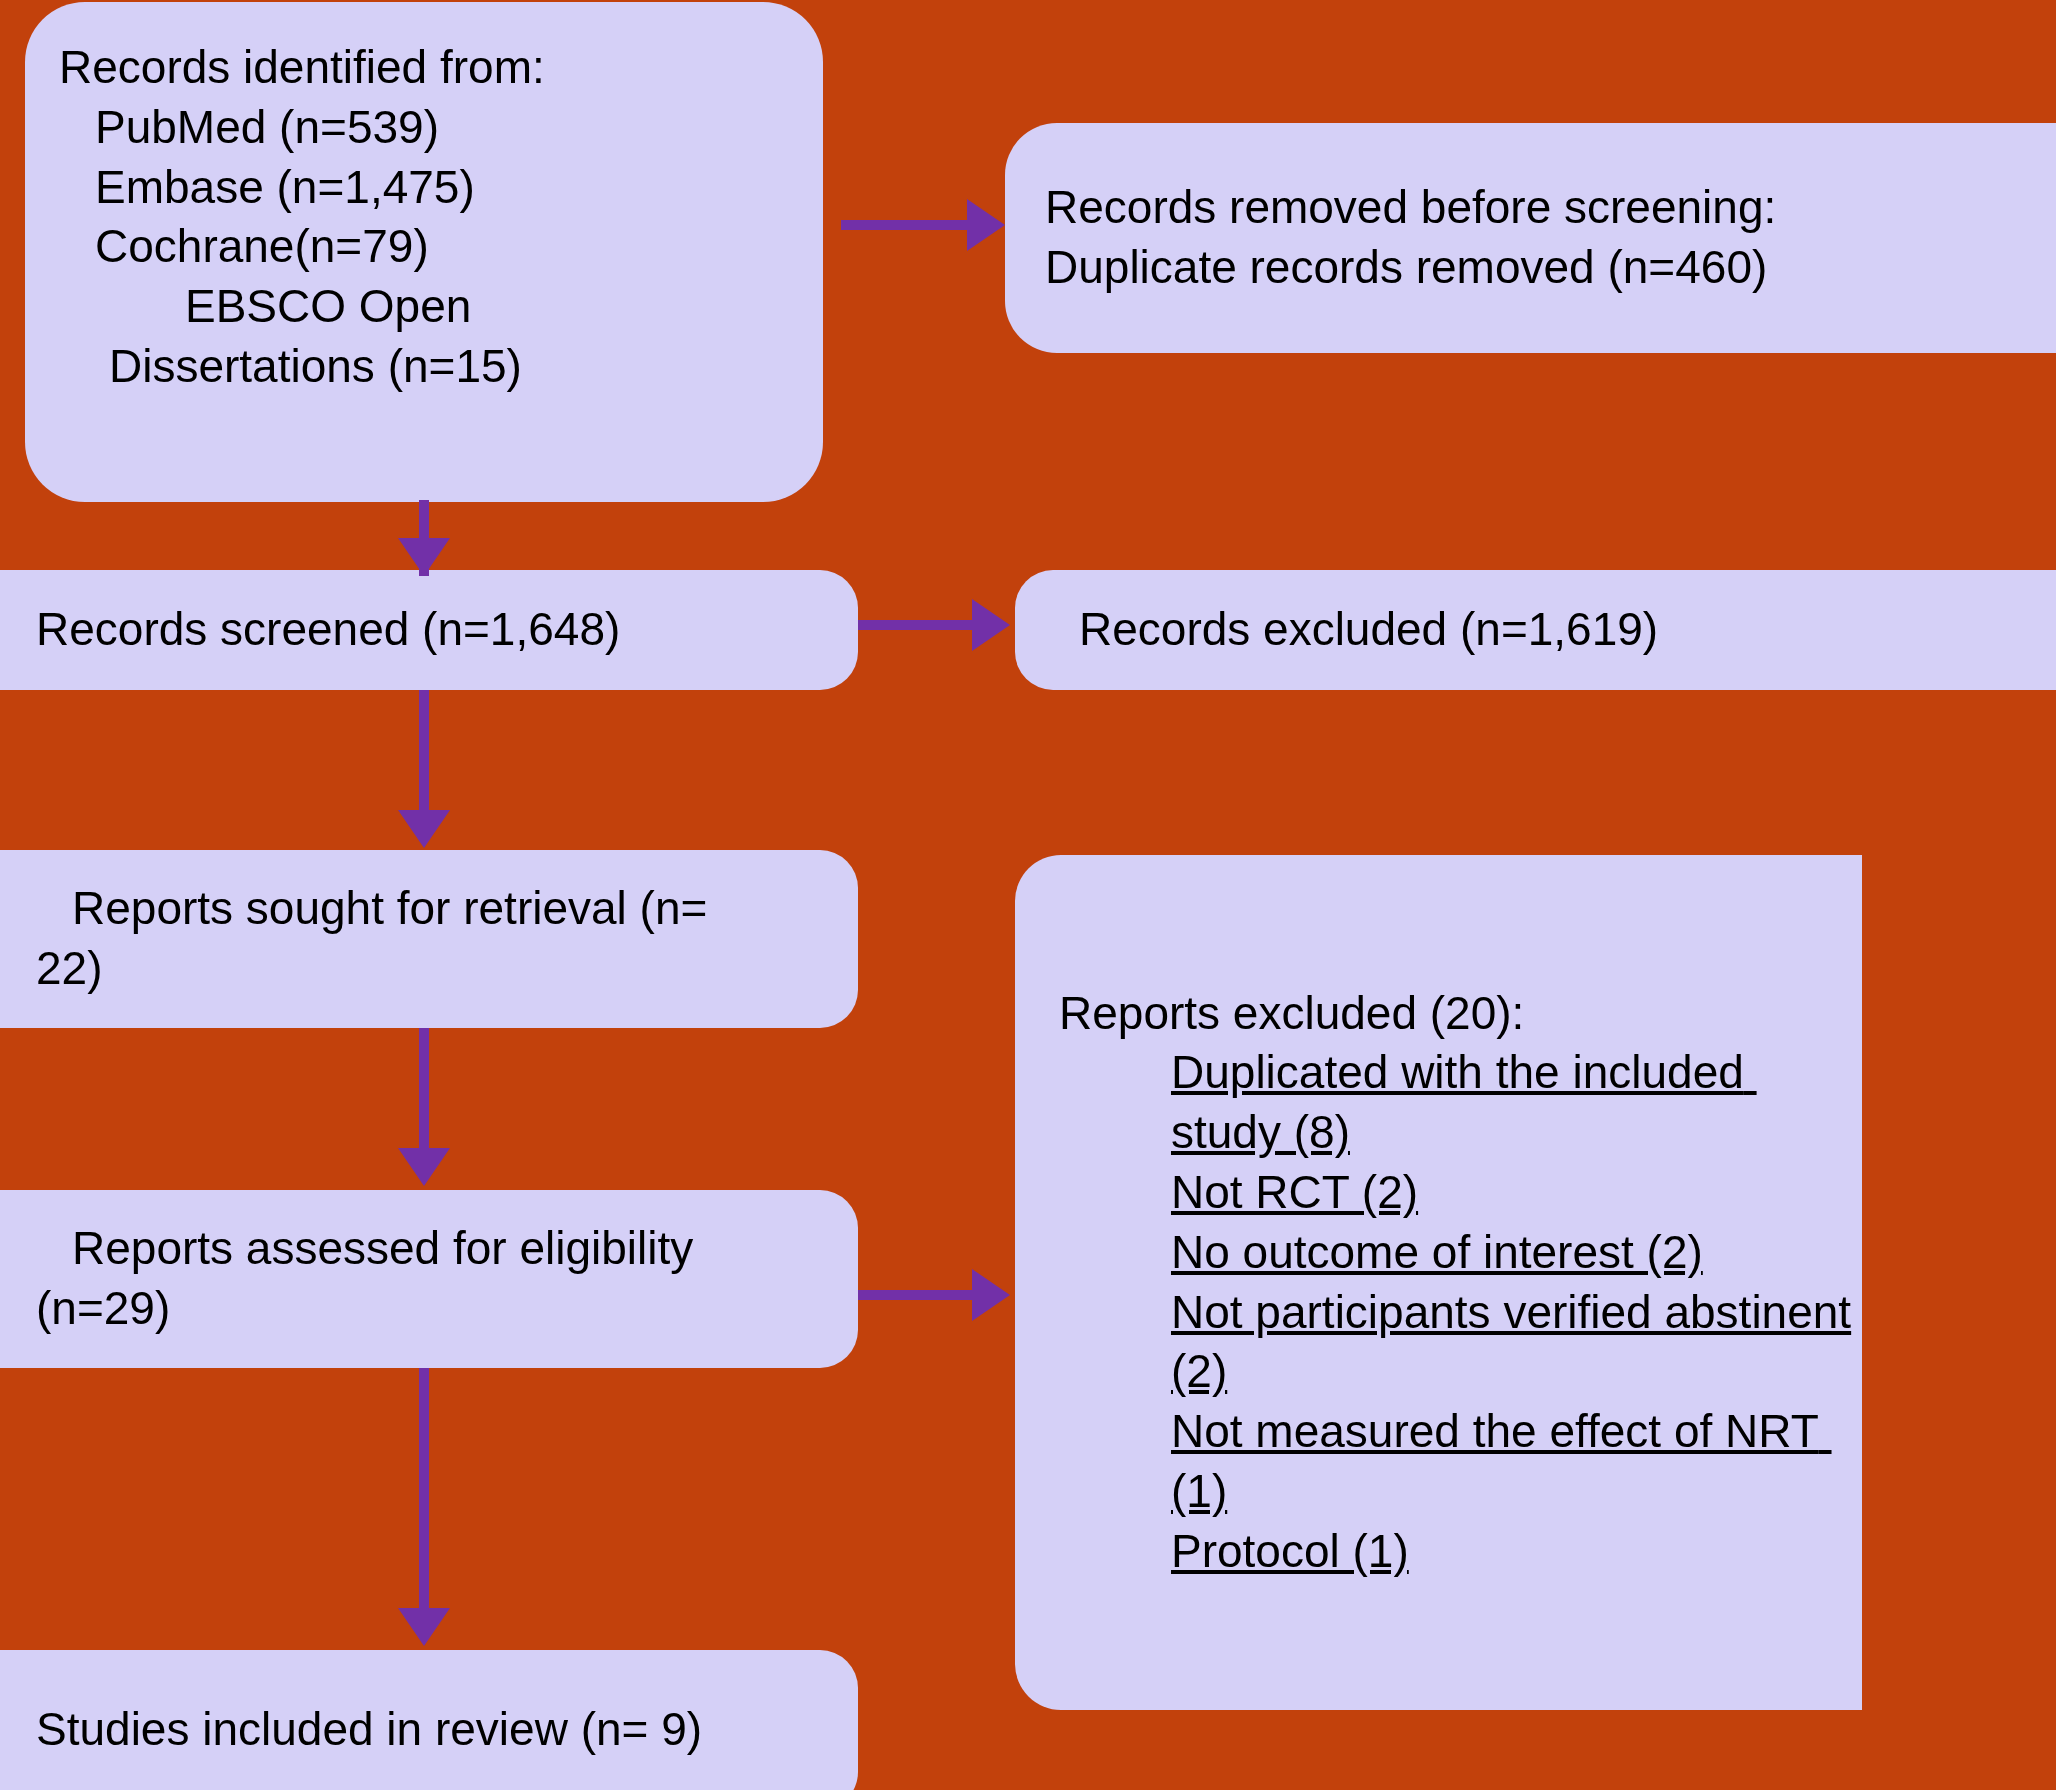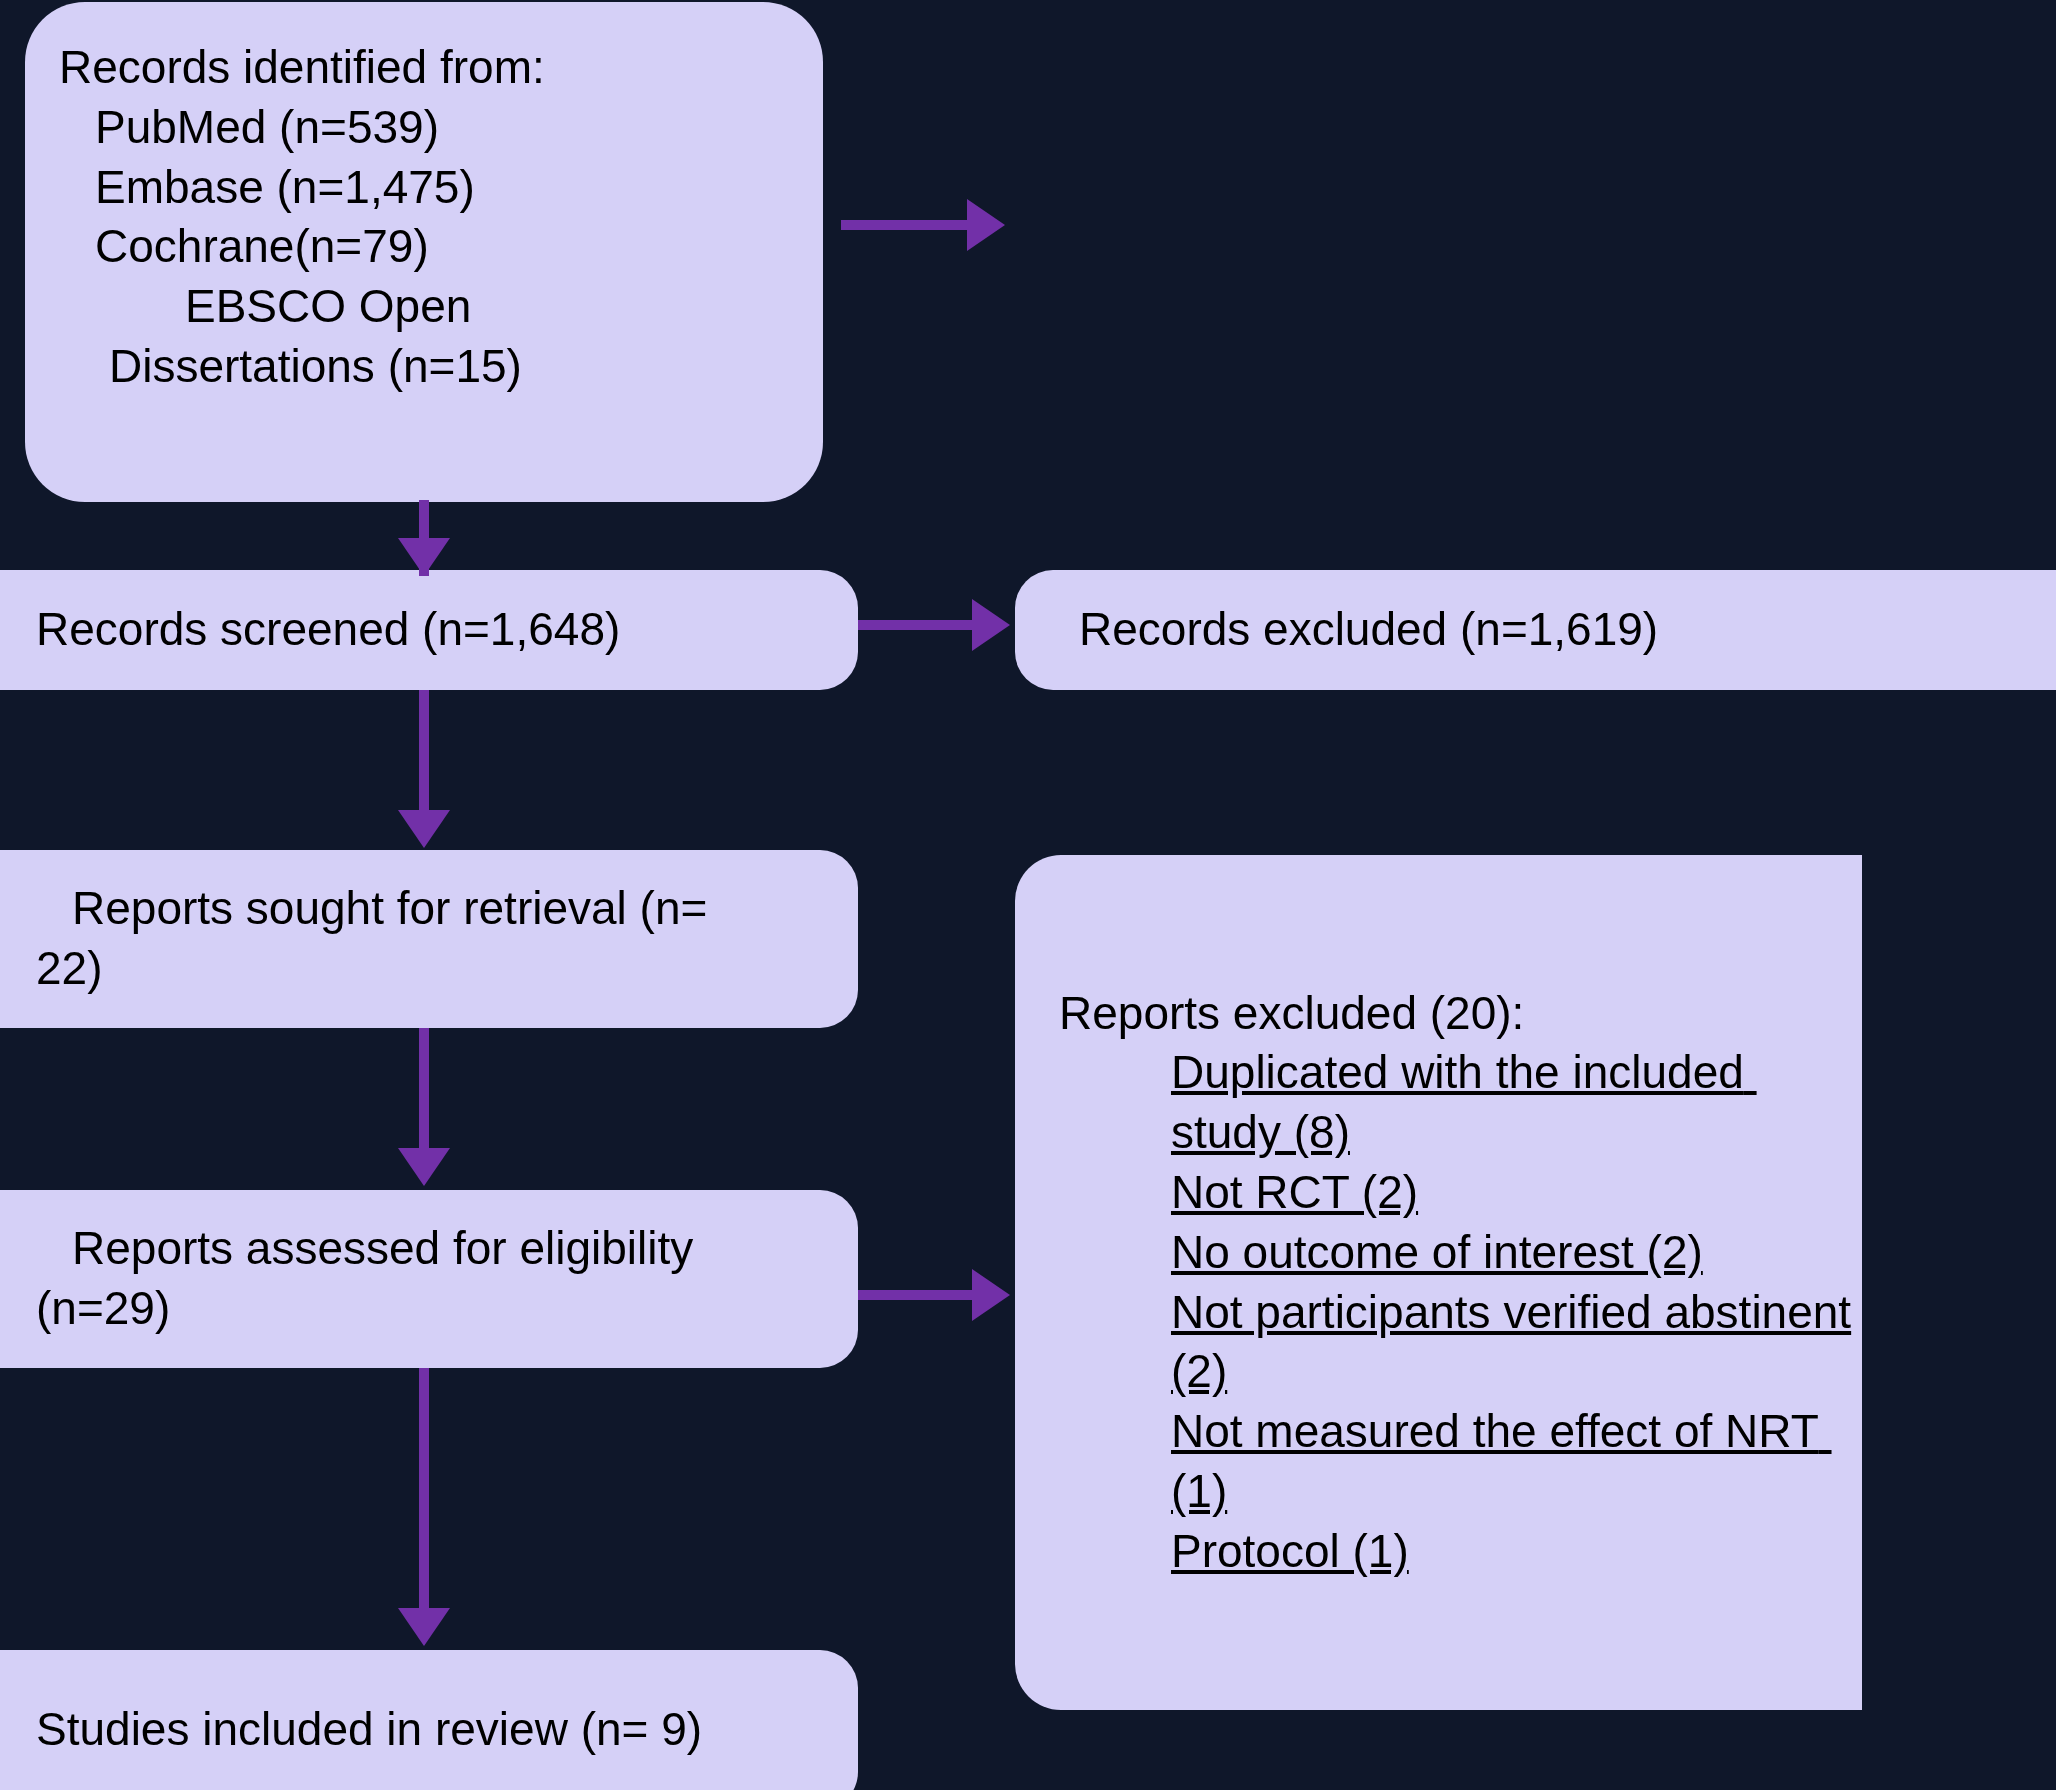--- a/index.html
+++ b/index.html
@@ -4,21 +4,21 @@
 <style>
   html,body{margin:0;padding:0;background:#ffffff;}
   body{
     font-family:"Liberation Sans","DejaVu Sans",sans-serif;
     -webkit-font-smoothing:antialiased;
   }
   #stage{
     position:relative;
     width:2056px;
     height:1790px;
-    background:#0f172a;
+    background:#c2410c;
     overflow:hidden;
   }
   .node{
     position:absolute;
     background:#d5d0f7;
     border-radius:46px;
     box-sizing:border-box;
     color:#000000;
     font-size:46px;
     line-height:1.30;
@@ -132,20 +132,24 @@
 
   <div class="node" id="box-identified" style="background: rgb(213, 208, 247); color: rgb(0, 0, 0);">
     <span class="ln">Records identified from:</span>
     <span class="ln ind1">PubMed (n=539)</span>
     <span class="ln ind1">Embase (n=1,475)</span>
     <span class="ln ind1">Cochrane(n=79)</span>
     <span class="ln ind2">EBSCO Open</span>
     <span class="ln hang">Dissertations (n=15)</span>
   </div>
 
+  <div class="node" id="box-removed" style="background: rgb(213, 208, 247); color: rgb(0, 0, 0);">
+    <span class="ln">Records removed before screening:</span>
+    <span class="ln">Duplicate records removed (n=460)</span>
+  </div>
 
   <div class="node" id="box-screened" style="background: rgb(213, 208, 247); color: rgb(0, 0, 0);">
     <span class="ln">Records screened (n=1,648)</span>
   </div>
 
   <div class="node" id="box-excluded-records" style="background: rgb(213, 208, 247); color: rgb(0, 0, 0);">
     <span class="ln">Records excluded (n=1,619)</span>
   </div>
 
   <div class="node" id="box-sought" style="background: rgb(213, 208, 247); color: rgb(0, 0, 0);">

